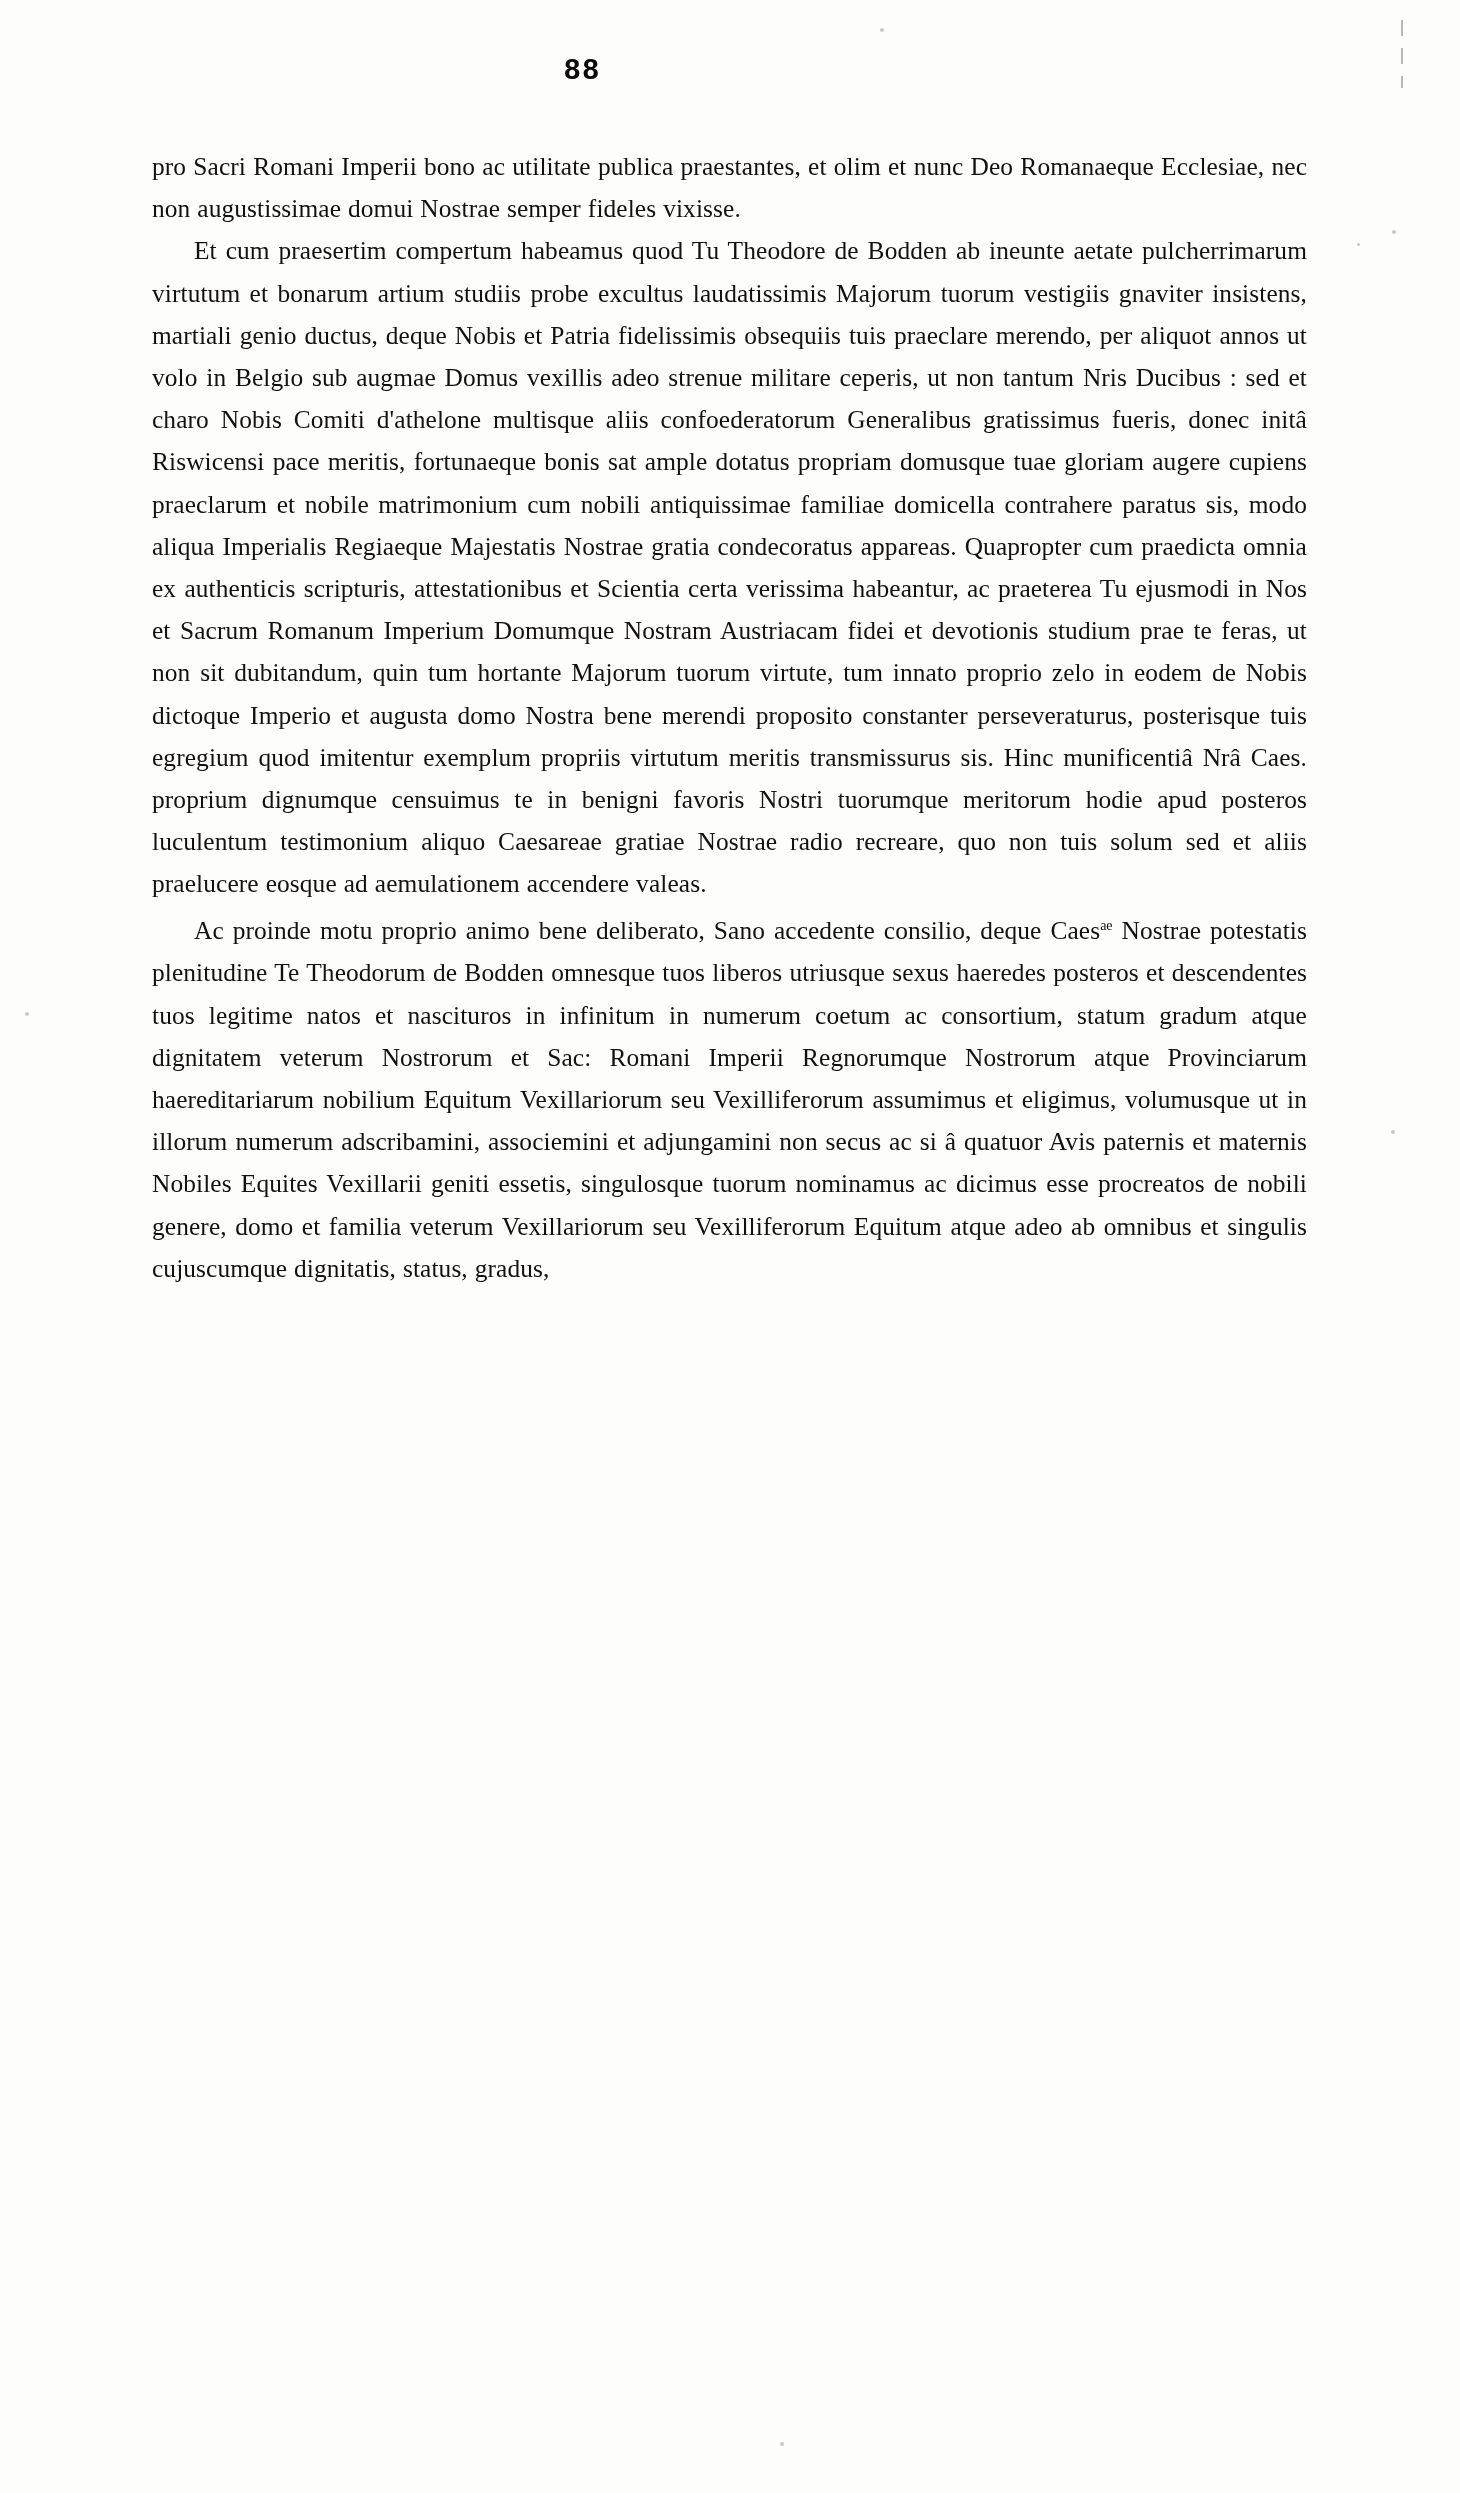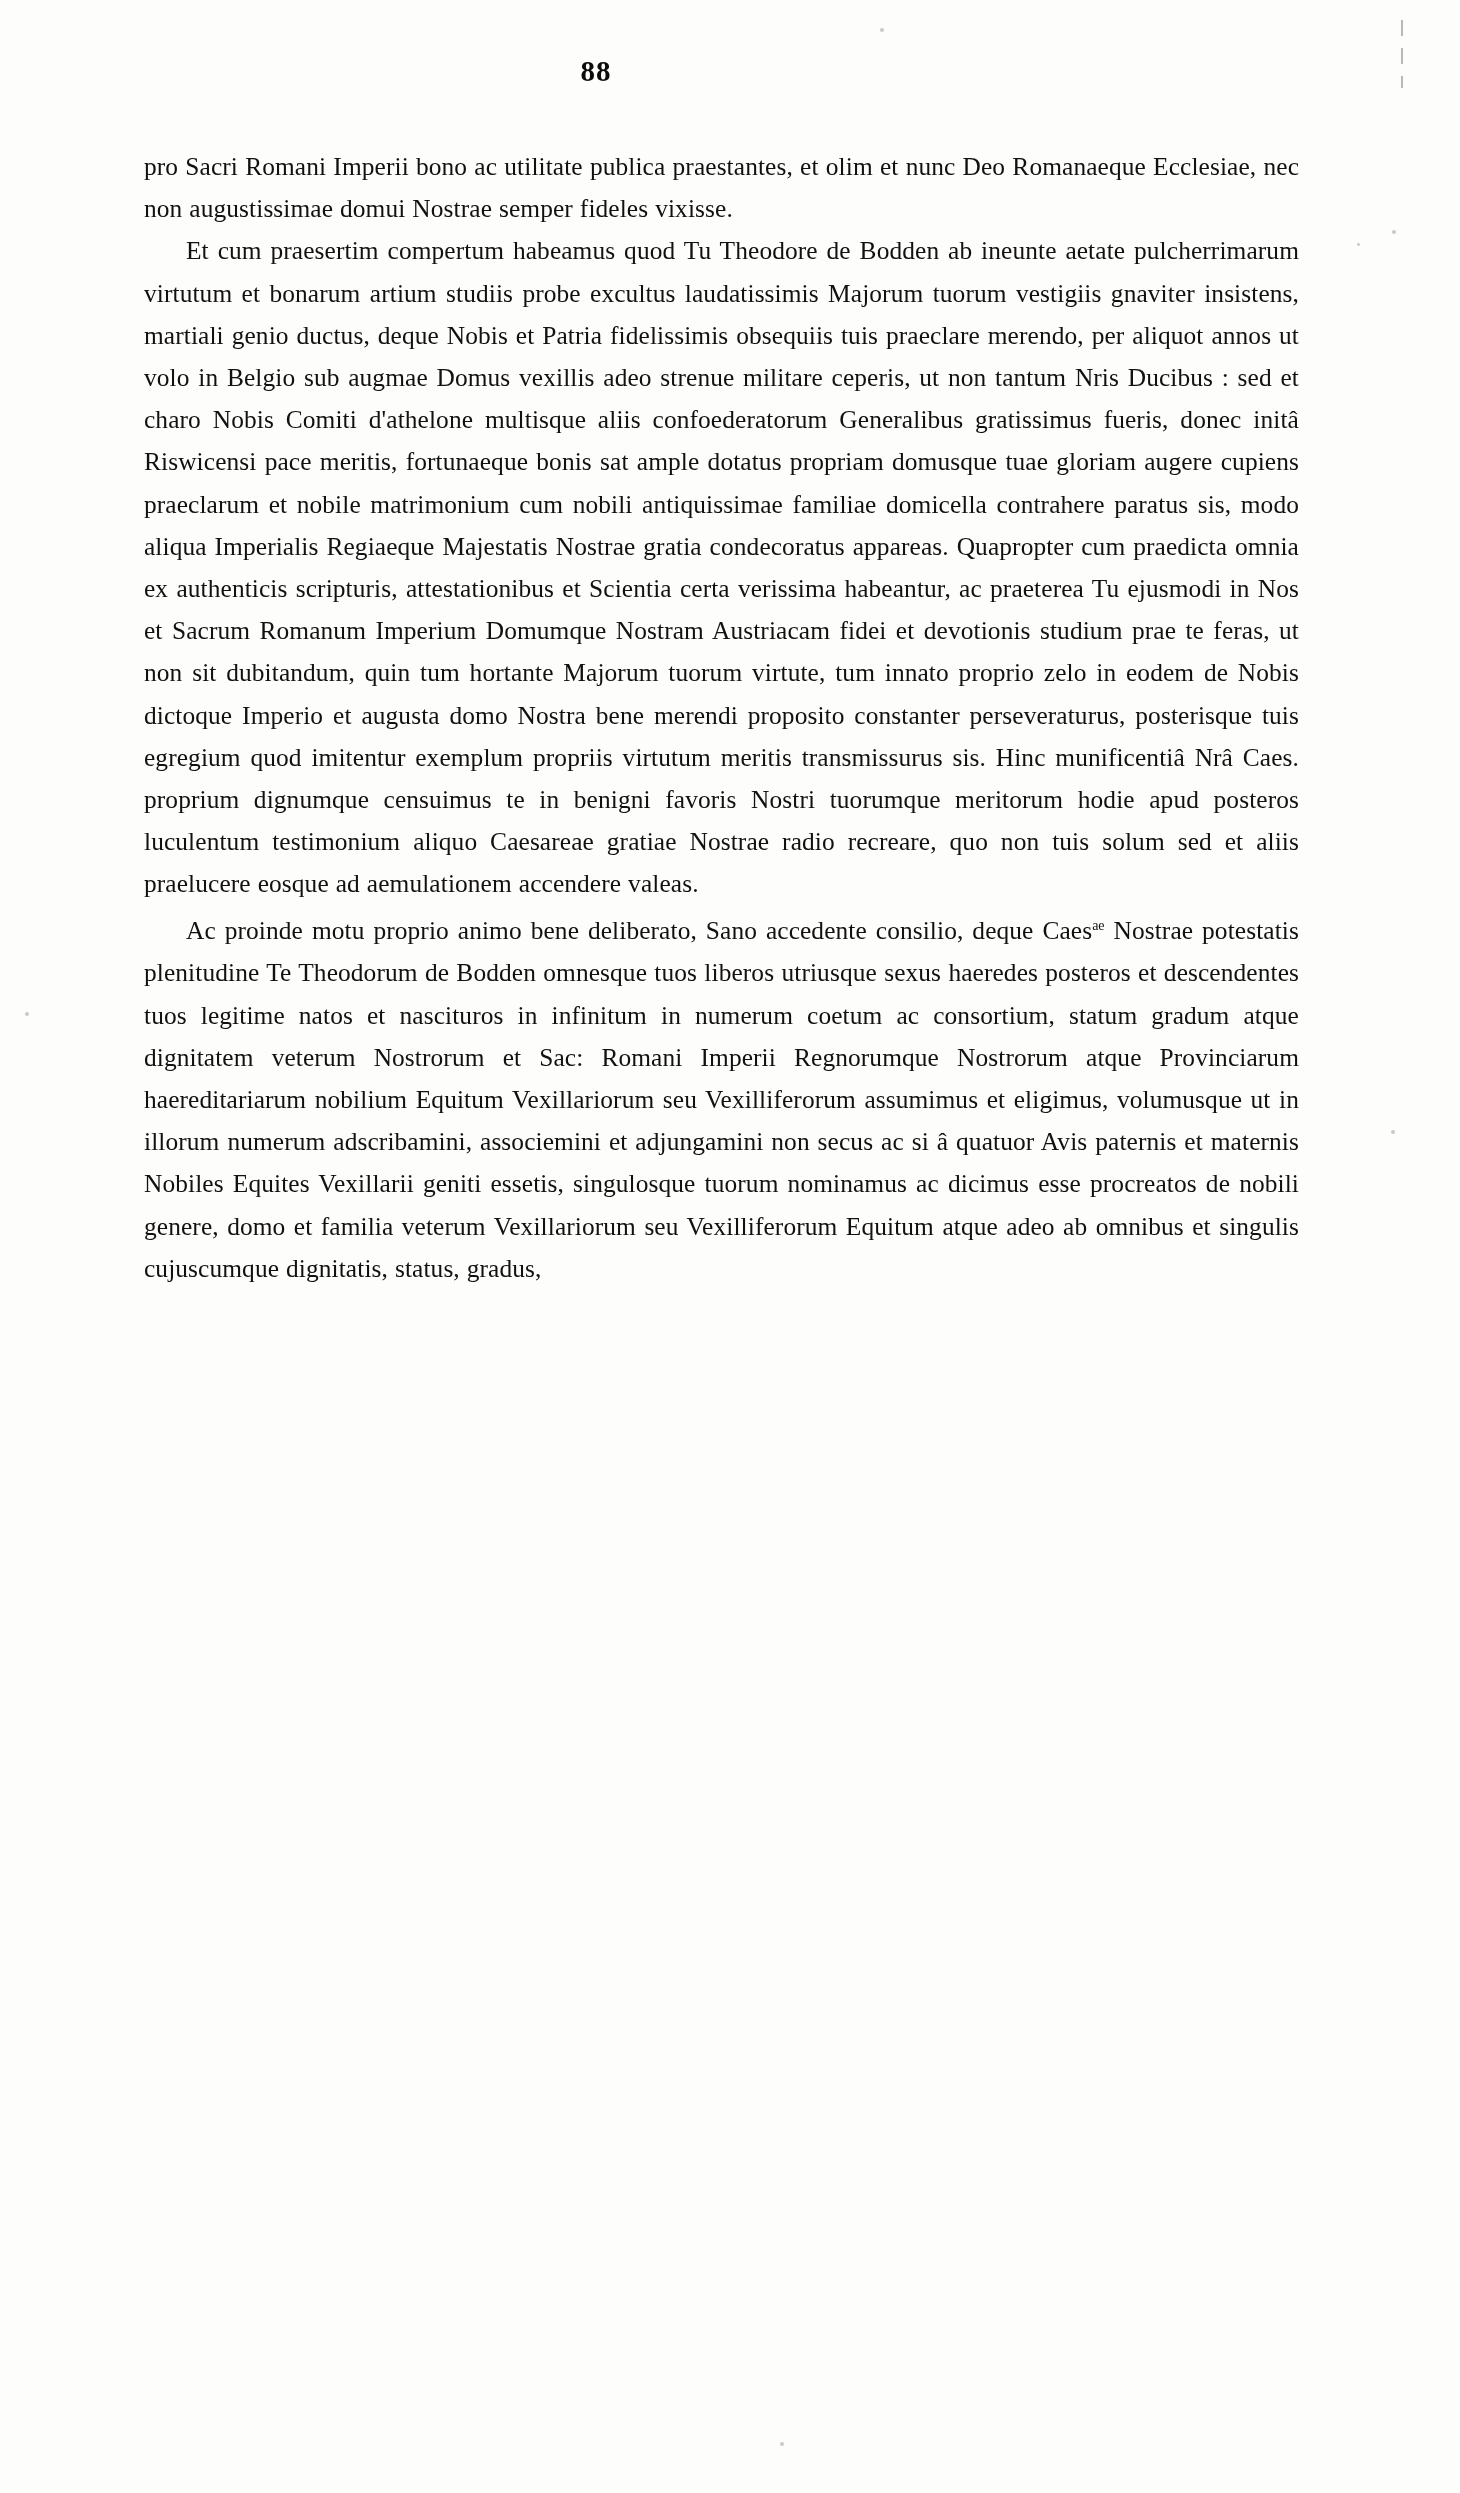--- a/index.html
+++ b/index.html
@@ -12,33 +12,33 @@
     width: 1460px;
     height: 2493px;
     background: #fdfdfb;
     font-family: "Liberation Serif", serif;
     color: #100f0d;
     overflow: hidden;
   }
   .page-number {
     position: absolute;
     top: 55px;
-    left: 14px;
+    left: 0;
     width: 1164px;
     text-align: center;
-    font-family: Liberation Serif, serif;
+    font-family: Liberation Mono, monospace;
     font-weight: bold;
     font-size: 29px;
     letter-spacing: 1px;
     color: #0c0b0a;
   }
   .text-block {
     position: absolute;
     top: 145px;
-    left: 144px;
+    left: 152px;
     width: 1155px;
   }
   p {
     margin: 0;
     font-size: 25.4px;
     line-height: 42.2px;
     text-align: justify;
     text-justify: inter-word;
     letter-spacing: 0.1px;
     word-spacing: 0.5px;

